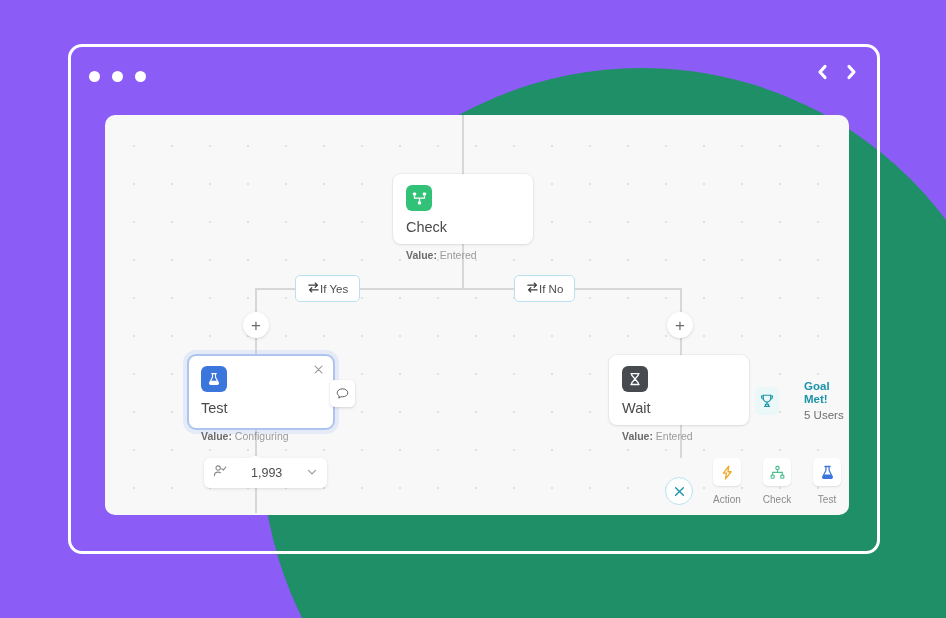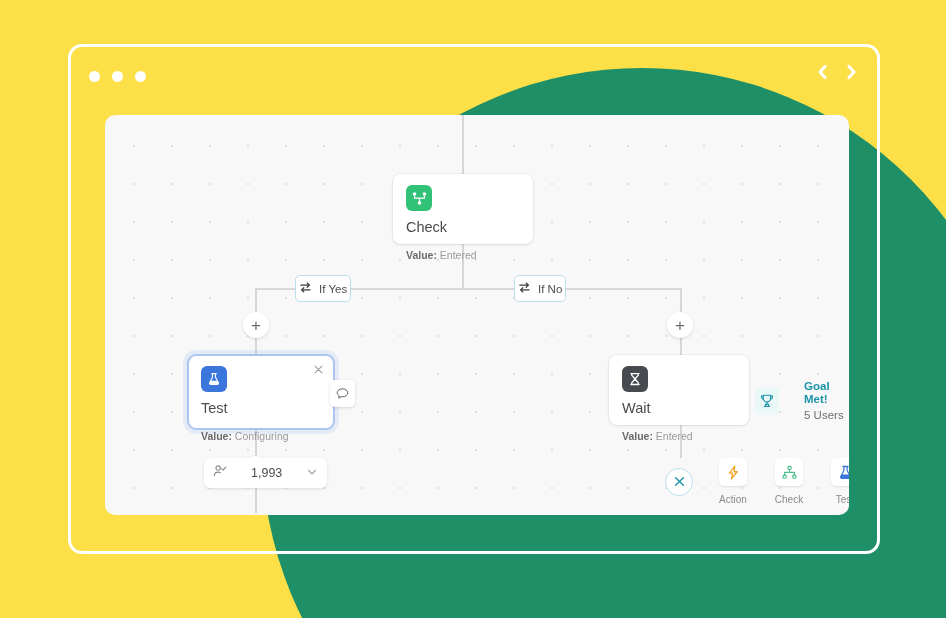--- a/index.html
+++ b/index.html
@@ -8,21 +8,21 @@
     width: 946px;
     height: 618px;
     overflow: hidden;
     font-family: "Liberation Sans", sans-serif;
   }
 
   #stage {
     position: relative;
     width: 946px;
     height: 618px;
-    background: #fde047;
+    background: #8b5cf6;
     overflow: hidden;
   }
 
   
   #bg-circle {
     position: absolute;
     left: 262px;
     top: 68px;
     width: 760px;
     height: 760px;
@@ -183,22 +183,21 @@
 
   
   .badge {
     position: absolute;
     height: 27px;
     background: #ffffff;
     border: 1px solid #b9e0ee;
     border-radius: 5px;
     display: flex;
     align-items: center;
-    gap: 7px;
-    padding: 0 3px;
+    padding: 0 11px;
     font-size: 11.5px;
     color: #4d4d4d;
   }
   #badge-yes { left: 190px; top: 160px; }
   #badge-no  { left: 409px; top: 160px; }
 
   
   .plus {
     position: absolute;
     width: 26px; height: 26px;
@@ -259,22 +258,22 @@
     line-height: 1.1;
     margin-top: 4px;
   }
 
   
   #toolbar {
     position: absolute;
     left: 560px;
     top: 343px;
     display: flex;
-    align-items: center;
-    gap: 24px;
+    align-items: flex-end;
+    gap: 18px;
   }
   #tb-close {
     width: 28px; height: 28px;
     border-radius: 50%;
     background: #ffffff;
     border: 1.5px solid #b8e3ef;
     display: flex; align-items: center; justify-content: center;
     color: #1c93a8;
     font-size: 13px;
     cursor: pointer;

